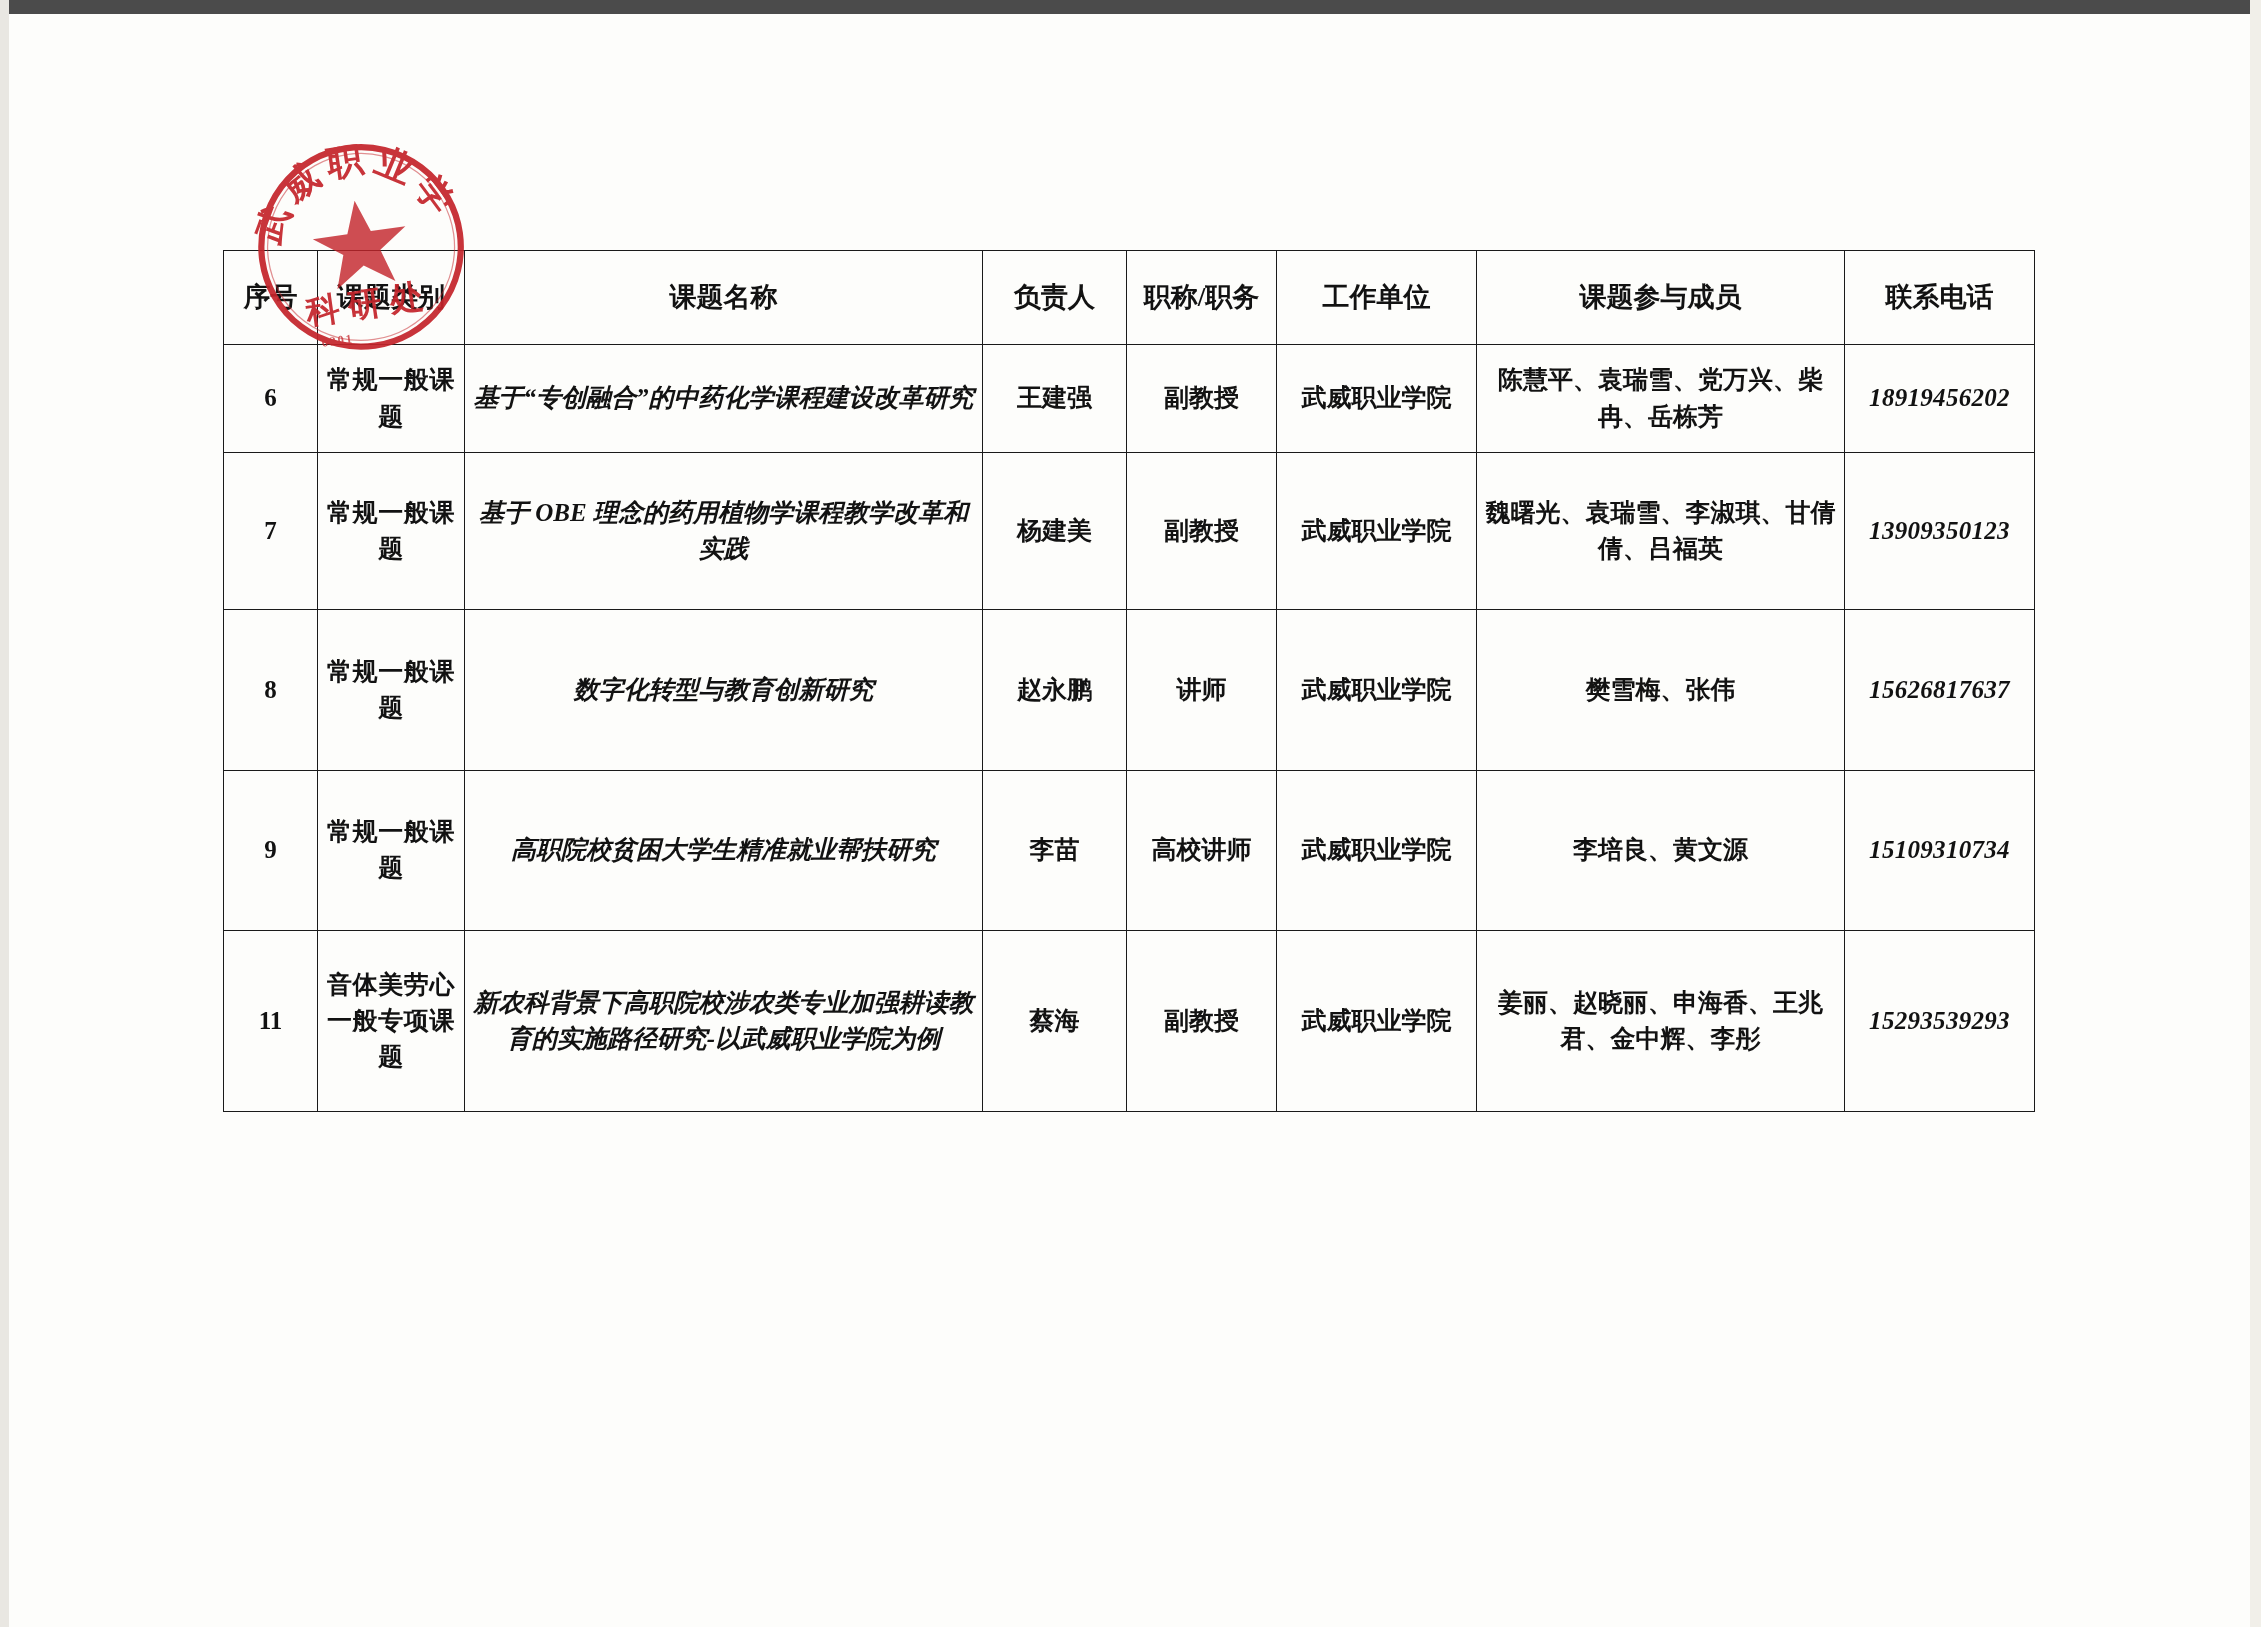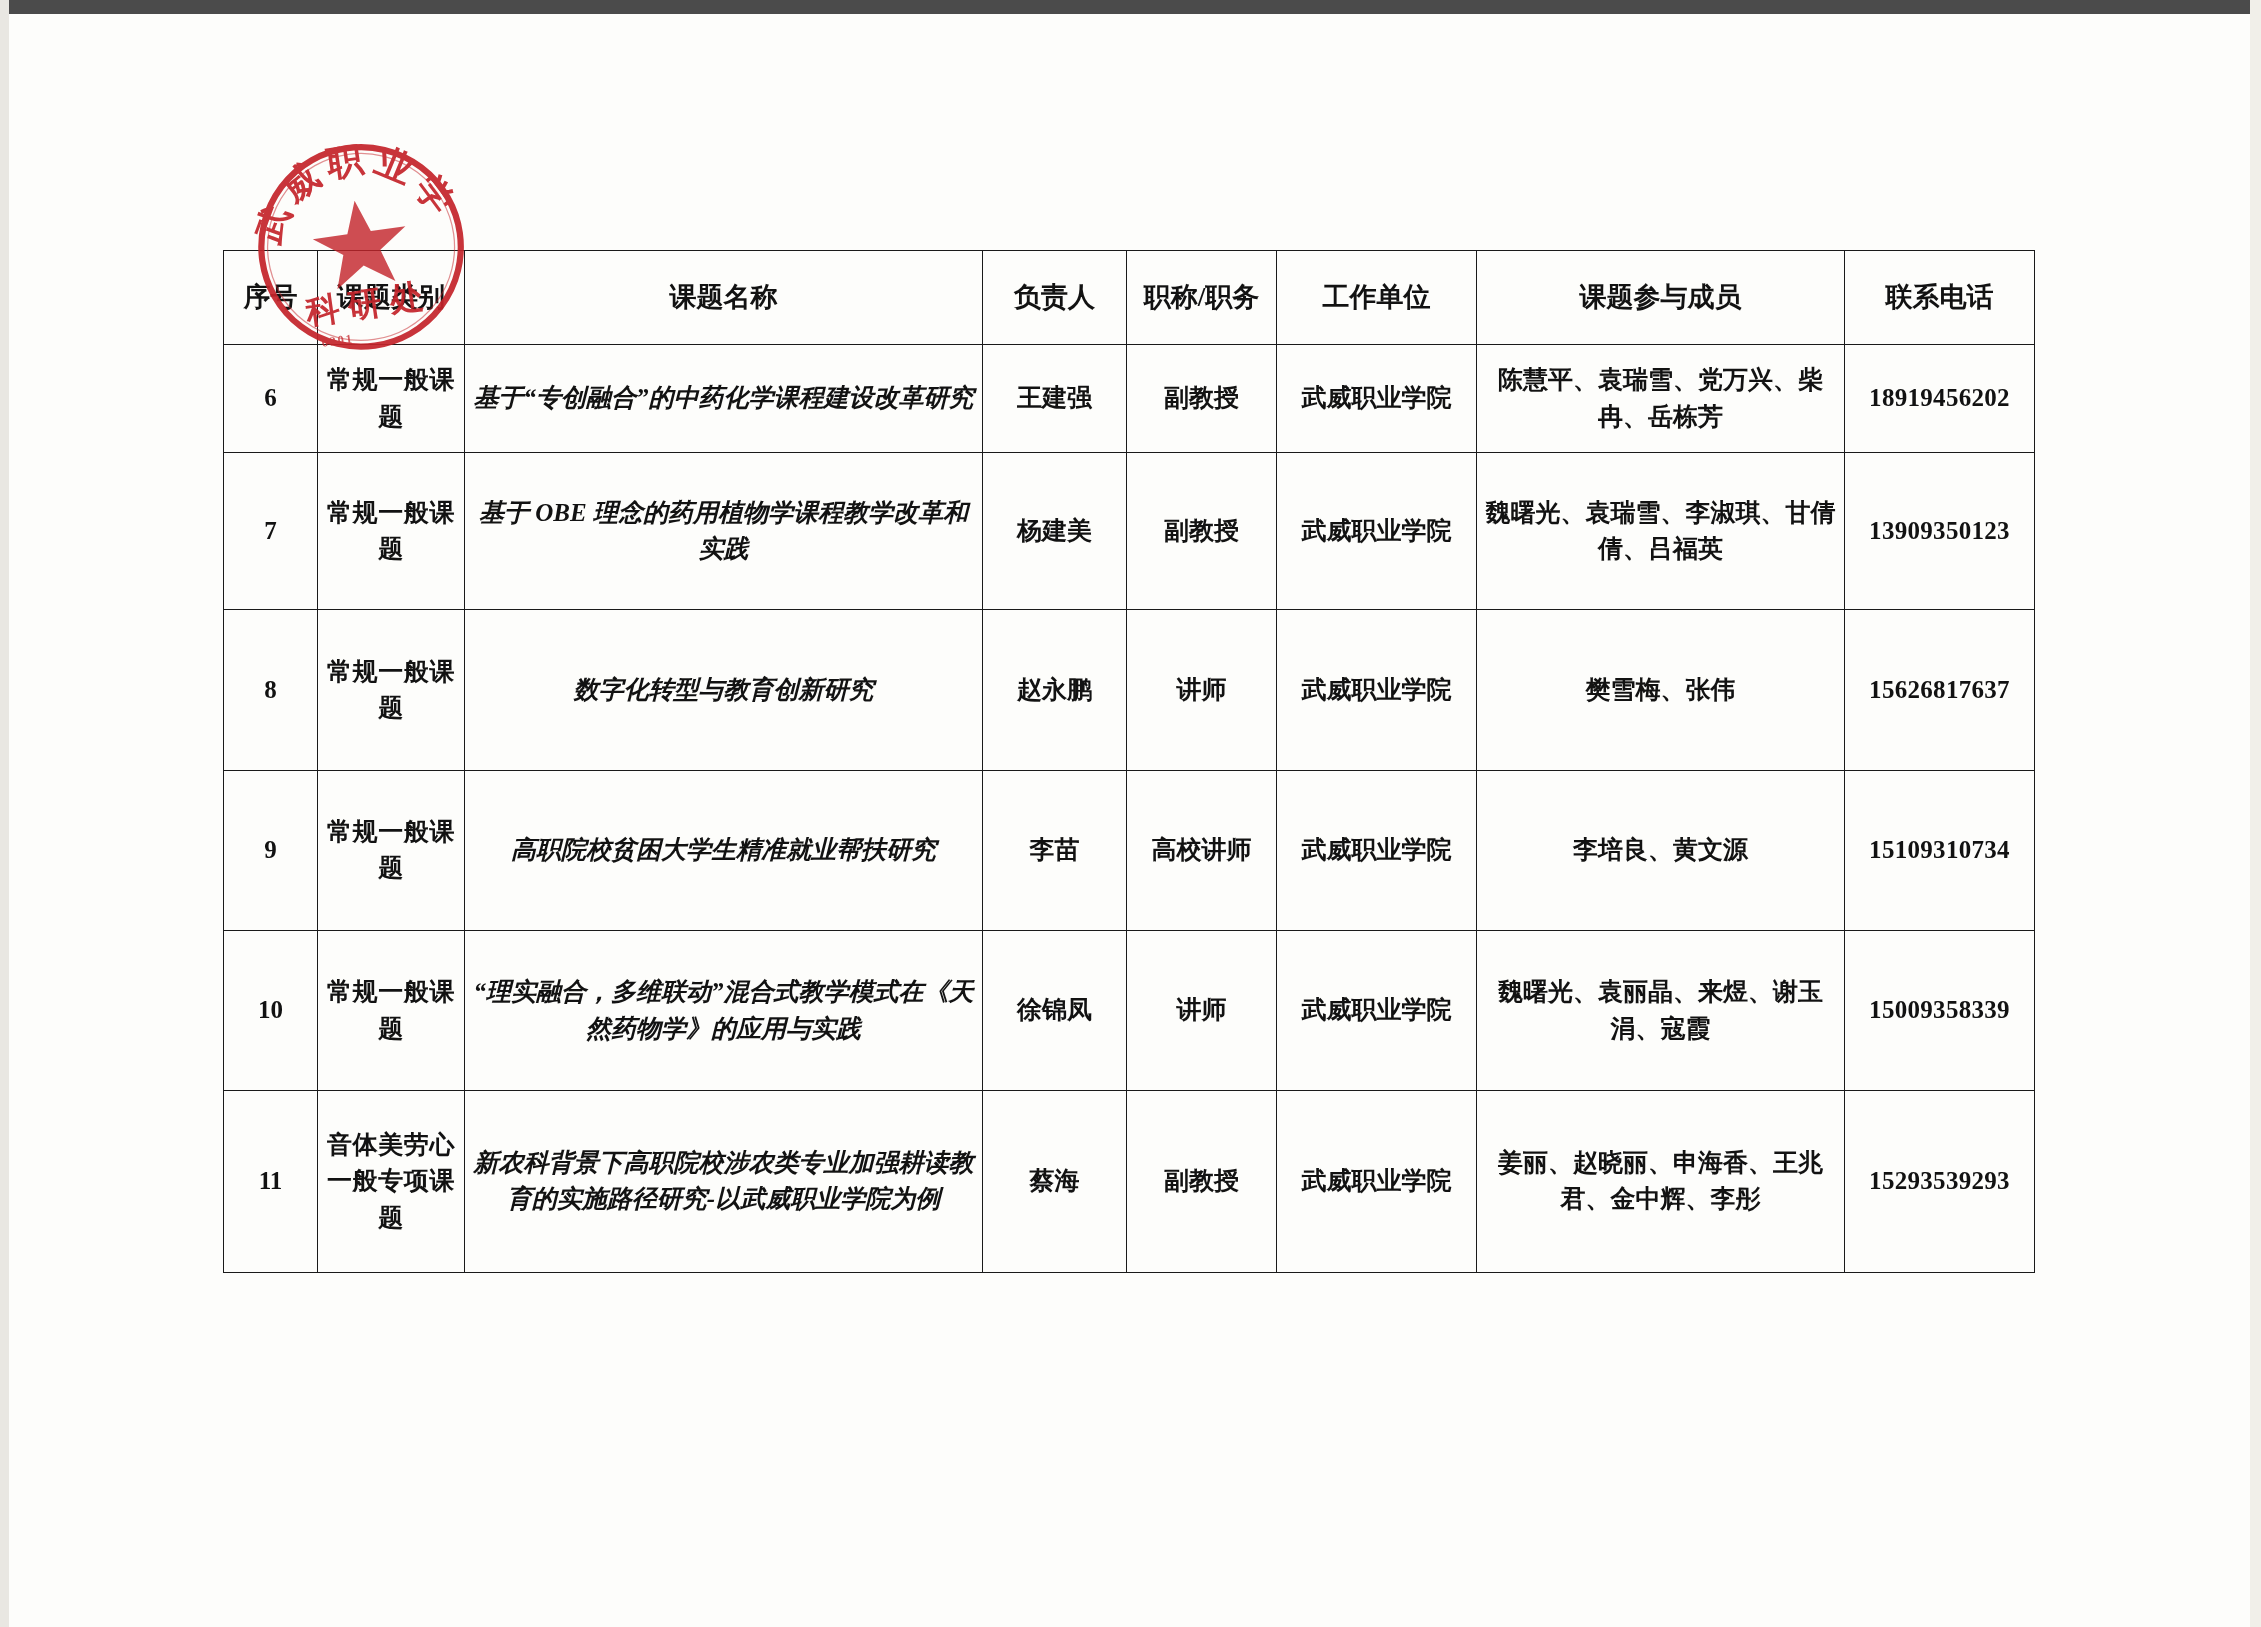--- a/index.html
+++ b/index.html
@@ -86,21 +86,21 @@
   td.cell-title {
     text-align: justify;
     text-align-last: center;
     padding-left: 10px;
     padding-right: 10px;
     font-style: italic;
   }
   td.cell-title.center-all { text-align: left; text-align-last: center; }
   td.cell-cat { letter-spacing: 0.6px; }
   td.cell-member { padding-left: 8.7px; padding-right: 8.7px; }
-  td.cell-phone { font-family: "Liberation Serif", "DejaVu Serif", serif; letter-spacing: 0.3px; }
+  td.cell-phone { font-family: "Liberation Serif", "DejaVu Serif", serif; letter-spacing: 0.3px; font-style: italic; }
 
   tr.row-6  td { height: 94px; }
   tr.row-7  td { height: 144px; }
   tr.row-8  td { height: 147px; }
   tr.row-9  td { height: 147px; }
   tr.row-10 td { height: 147px; }
   tr.row-11 td { height: 168px; }
 
   
   #seal {
@@ -185,30 +185,20 @@
         <tr class="row-9">
           <td>9</td>
           <td class="cell-cat">常规一般课题</td>
           <td class="cell-title center-all">高职院校贫困大学生精准就业帮扶研究</td>
           <td>李苗</td>
           <td>高校讲师</td>
           <td>武威职业学院</td>
           <td class="cell-member">李培良、黄文源</td>
           <td class="cell-phone">15109310734</td>
         </tr>
-        <tr class="row-10">
-          <td>10</td>
-          <td class="cell-cat">常规一般课题</td>
-          <td class="cell-title">“理实融合，多维联动”混合式教学模式在《天然药物学》的应用与实践</td>
-          <td>徐锦凤</td>
-          <td>讲师</td>
-          <td>武威职业学院</td>
-          <td class="cell-member">魏曙光、袁丽晶、来煜、谢玉涓、寇霞</td>
-          <td class="cell-phone">15009358339</td>
-        </tr>
         <tr class="row-11">
           <td>11</td>
           <td class="cell-cat">音体美劳心一般专项课题</td>
           <td class="cell-title">新农科背景下高职院校涉农类专业加强耕读教育的实施路径研究-以武威职业学院为例</td>
           <td>蔡海</td>
           <td>副教授</td>
           <td>武威职业学院</td>
           <td class="cell-member">姜丽、赵晓丽、申海香、王兆君、金中辉、李彤</td>
           <td class="cell-phone">15293539293</td>
         </tr>

